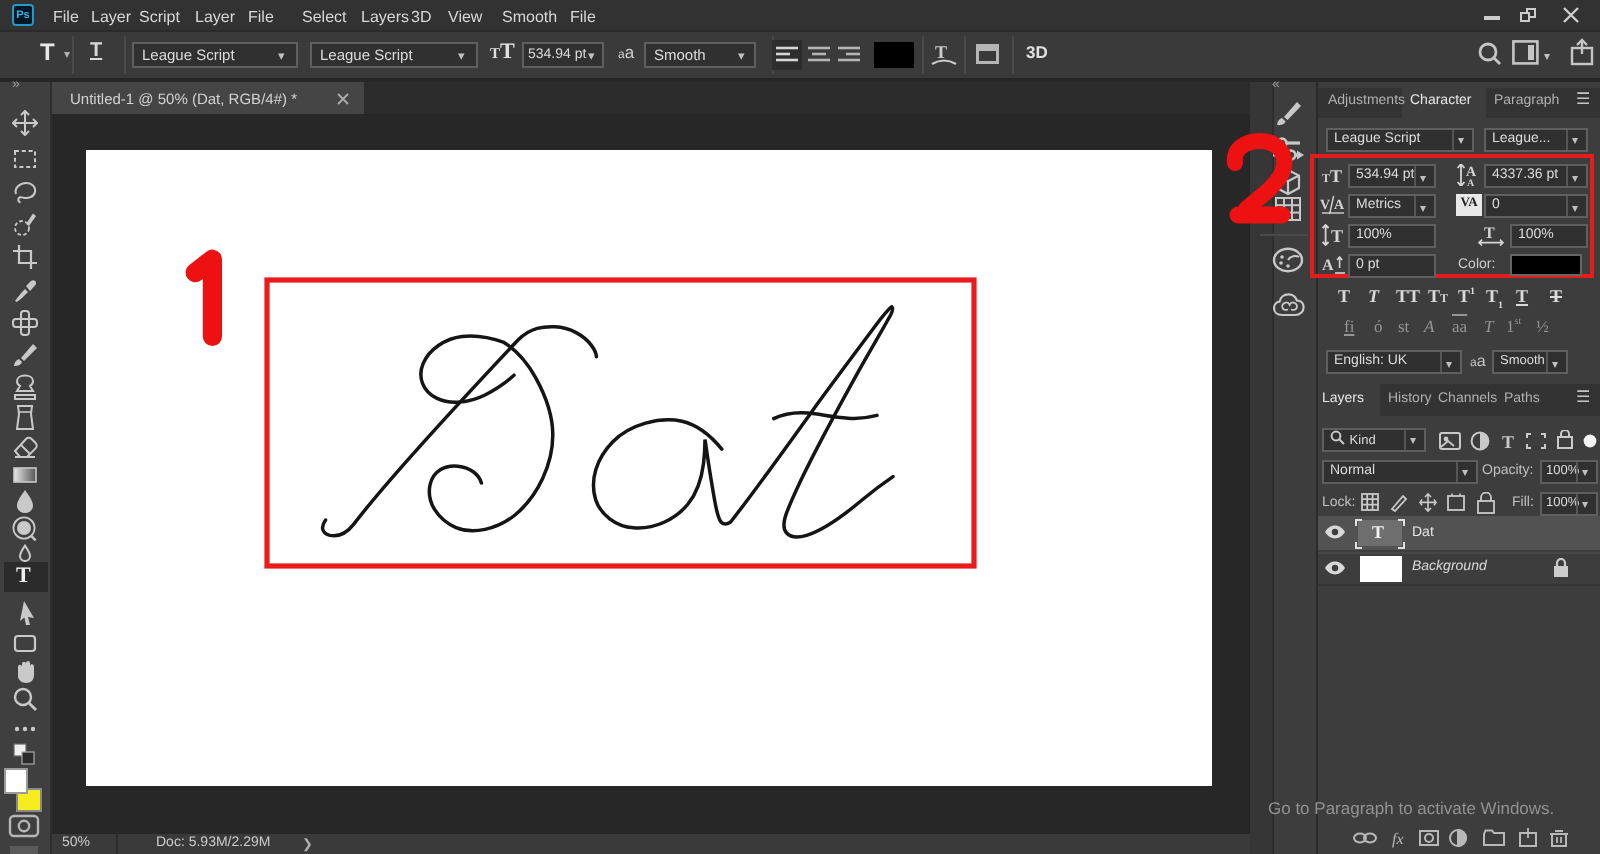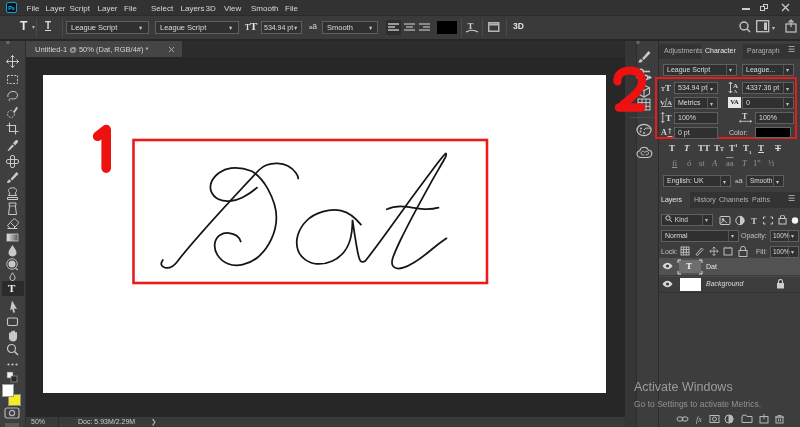--- a/index.html
+++ b/index.html
@@ -430,18 +430,17 @@
         <circle cx="38.5" cy="5" r="2"></circle>
         <circle cx="53" cy="5" r="4"></circle>
         <path d="M53 1 A4 4 0 0 1 53 9 Z" fill="#b8b8b8"></path>
         <path d="M66 3 L66 8.5 L76 8.5 L76 2.5 L71 2.5 L70 1.2 L66.8 1.2 L66 3 Z"></path>
         <rect x="84" y="2.5" width="8" height="6.5"></rect>
         <path d="M88 0 L88 5 M85.5 2.5 L90.5 2.5" stroke-width="0.9"></path>
         <rect x="100" y="3" width="7" height="6"></rect>
         <path d="M99 3 L108 3 M101.5 1.5 L105.5 1.5 M102.5 4.5 L102.5 7.5 M104.5 4.5 L104.5 7.5" stroke-width="0.9"></path>
       </g>
     </svg>
-    <div class="txt" style="left:634px;top:380px;font-size:12.5px;color:#9c9c9c;">Activate Windows</div>
-    <div class="txt" style="left:634px;top:399px;font-size:8.5px;color:#929292;">Go to Settings to activate Metrics.</div>
+    <div class="txt" style="left:634px;top:399px;font-size:8.5px;color:#929292;">Go to Paragraph to activate Windows.</div>
     <svg class="abs" style="left:610px;top:62px;" width="40" height="54" viewBox="0 0 40 54">
 <path d="M7.5 19.5 C6.5 12.5 12.5 8.5 20 8.5 C28 8.5 33 14 32 21 C31.2 26.6 26.5 31.5 19 37.5 L13 42.5" fill="none" stroke="#ee1111" stroke-width="8" stroke-linecap="round"></path>
 <path d="M9 45.5 L31 45.5" stroke="#ee1111" stroke-width="8.5" stroke-linecap="round" fill="none"></path>
 </svg>
   </div>
 </body></html>

